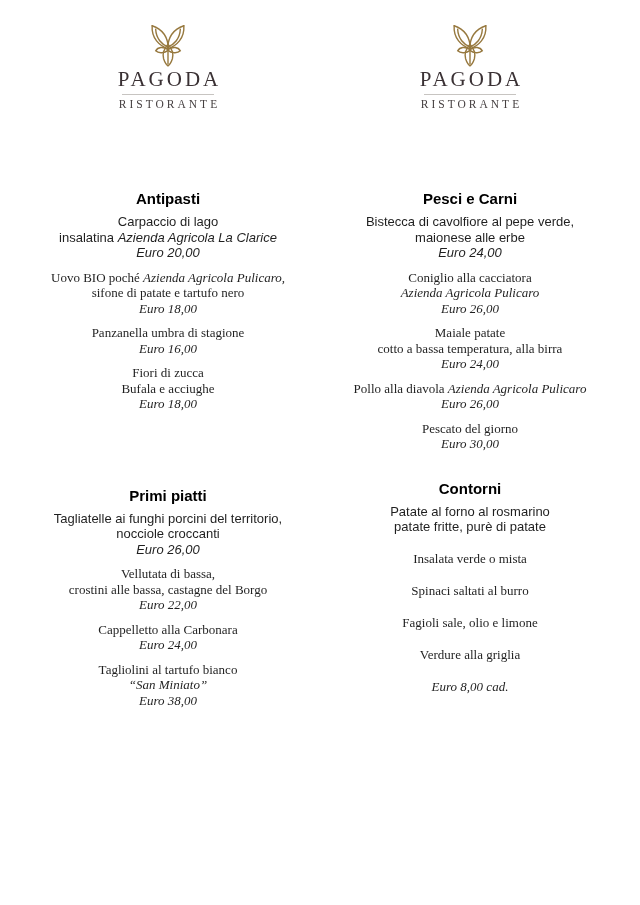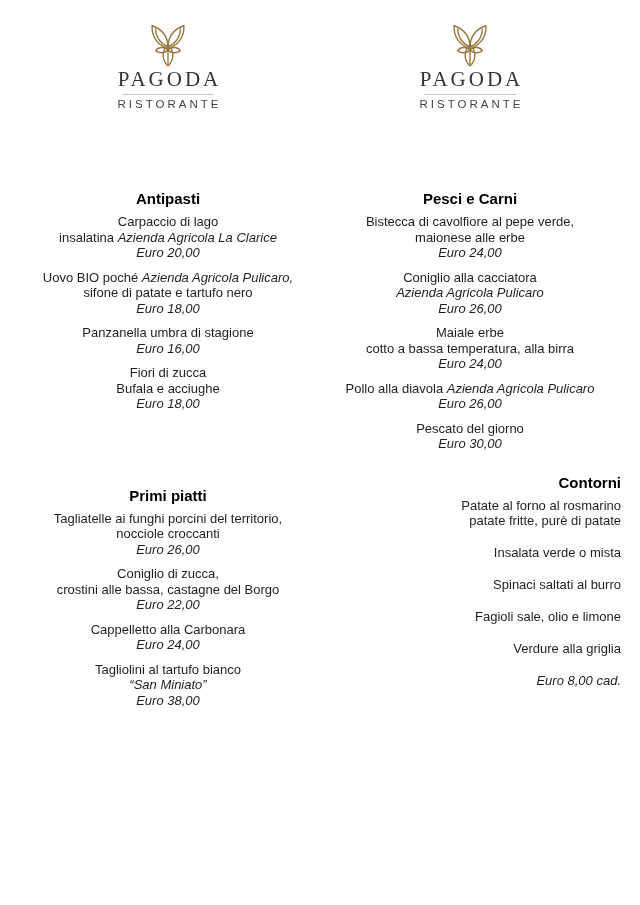--- a/index.html
+++ b/index.html
@@ -39,41 +39,41 @@
     color: var(--brand-text);
     margin-top: 1px;
     line-height: 1.0;
   }
   .logo-divider {
     width: 92px; height: 1px;
     background: var(--divider);
     margin: 4px auto 3px;
   }
   .tagline {
-    font-family: Liberation Sans, sans-serif;
+    font-family: Liberation Serif, serif;
     font-size: 11.5px;
     letter-spacing: 3px;
     text-indent: 3px;
     color: var(--tagline-text);
     line-height: 1.15;
   }
 
   
   .menu-section.sec-0 { margin-top: 79px; }
   #col-left  .menu-section.sec-1 { margin-top: 75px; }
-  #col-right .menu-section.sec-1 { margin-top: 22px; text-align: right; }
+  #col-right .menu-section.sec-1 { margin-top: 28px; }
 
   .menu-heading {
     font-size: 15px;
     font-weight: bold;
     color: var(--heading-text);
     line-height: 1.2;
     margin: 0 0 6px 0;
   }
-  .menu-item + .menu-item { margin-top: 9px; }
+  .menu-item + .menu-item { margin-top: 9px; font-family: Liberation Serif, serif; }
   #col-right .menu-section.sec-1 .menu-item + .menu-item { margin-top: 16.5px; }
   .menu-line {
     font-size: 13px;
     line-height: 15.5px;
     color: var(--body-text);
   }
   .it { font-style: italic; }
 </style>
 </head>
 <body>
@@ -122,21 +122,21 @@
           </div>
         </section>
         <section class="menu-section sec-1">
           <h2 class="menu-heading">Primi piatti</h2>
           <div class="menu-item">
             <div class="menu-line"><span>Tagliatelle ai funghi porcini del territorio,</span></div>
             <div class="menu-line"><span>nocciole croccanti</span></div>
             <div class="menu-line"><span class="it">Euro 26,00</span></div>
           </div>
           <div class="menu-item">
-            <div class="menu-line"><span>Coniglio di zucca,</span></div>
+            <div class="menu-line"><span>Vellutata di bassa,</span></div>
             <div class="menu-line"><span>crostini alle bassa, castagne del Borgo</span></div>
             <div class="menu-line"><span class="it">Euro 22,00</span></div>
           </div>
           <div class="menu-item">
             <div class="menu-line"><span>Cappelletto alla Carbonara</span></div>
             <div class="menu-line"><span class="it">Euro 24,00</span></div>
           </div>
           <div class="menu-item">
             <div class="menu-line"><span>Tagliolini al tartufo bianco</span></div>
             <div class="menu-line"><span class="it">“San Miniato”</span></div>
@@ -171,21 +171,21 @@
             <div class="menu-line"><span>Bistecca di cavolfiore al pepe verde,</span></div>
             <div class="menu-line"><span>maionese alle erbe</span></div>
             <div class="menu-line"><span class="it">Euro 24,00</span></div>
           </div>
           <div class="menu-item">
             <div class="menu-line"><span>Coniglio alla cacciatora</span></div>
             <div class="menu-line"><span class="it">Azienda Agricola Pulicaro</span></div>
             <div class="menu-line"><span class="it">Euro 26,00</span></div>
           </div>
           <div class="menu-item">
-            <div class="menu-line"><span>Maiale erbe</span></div>
+            <div class="menu-line"><span>Maiale patate</span></div>
             <div class="menu-line"><span>cotto a bassa temperatura, alla birra</span></div>
             <div class="menu-line"><span class="it">Euro 24,00</span></div>
           </div>
           <div class="menu-item">
             <div class="menu-line"><span>Pollo alla diavola </span><span class="it">Azienda Agricola Pulicaro</span></div>
             <div class="menu-line"><span class="it">Euro 26,00</span></div>
           </div>
           <div class="menu-item">
             <div class="menu-line"><span>Pescato del giorno</span></div>
             <div class="menu-line"><span class="it">Euro 30,00</span></div>

